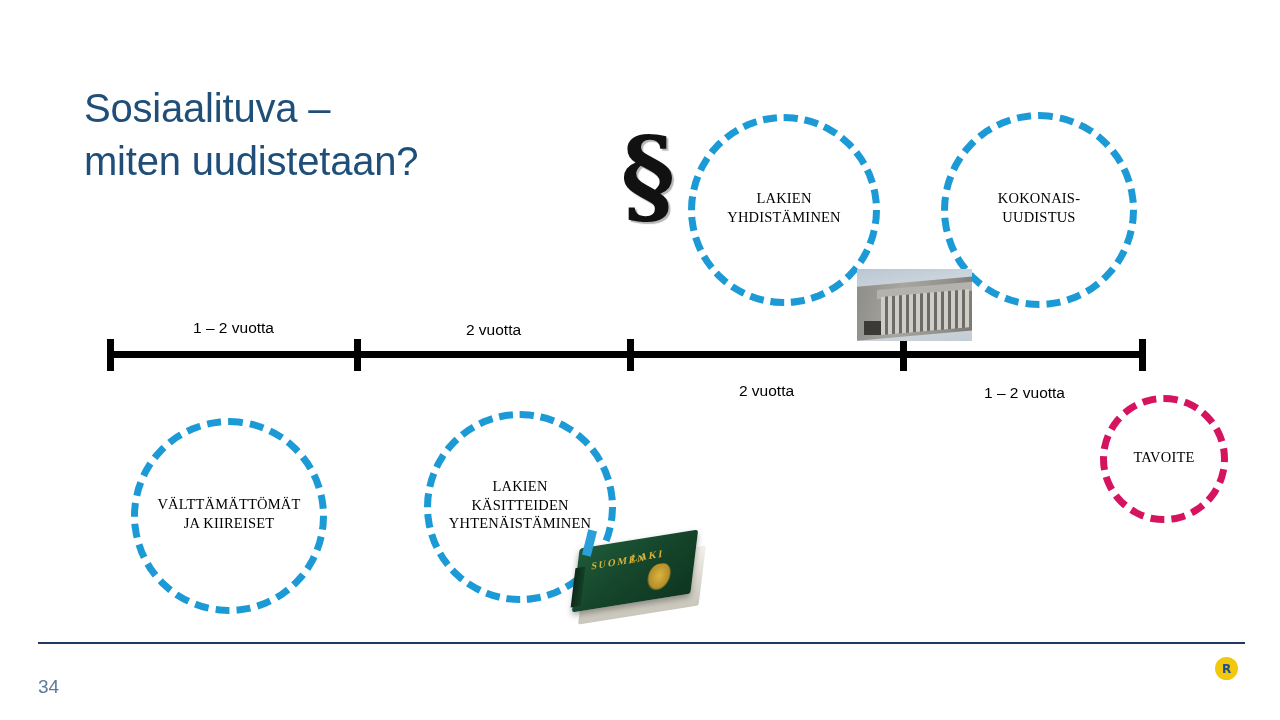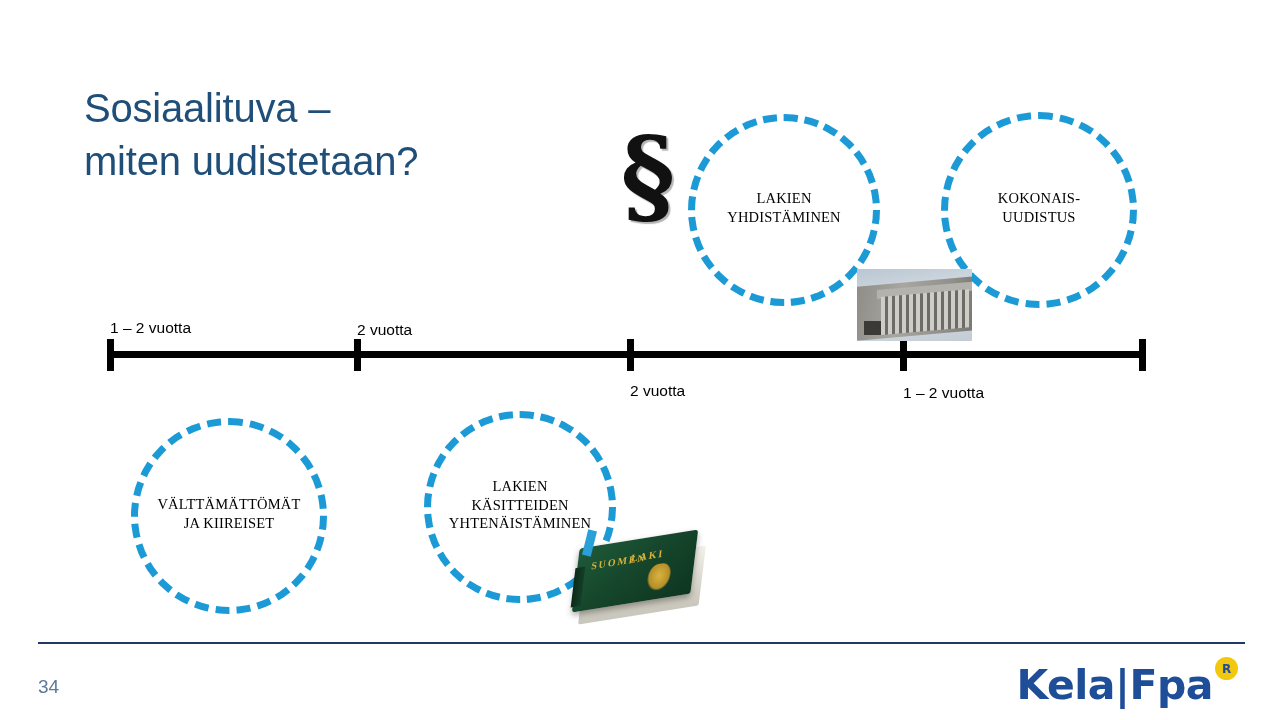--- a/index.html
+++ b/index.html
@@ -47,20 +47,21 @@
     width: 7px;
     height: 32px;
     background: #000000;
     top: 311px;
   }
   .seg-label {
     position: absolute;
     font-size: 15.5px;
     color: #000000;
     white-space: nowrap;
+    text-align: center;
   }
 
   
   .circle {
     position: absolute;
     border-radius: 50%;
     box-sizing: border-box;
     display: flex;
     align-items: center;
     justify-content: center;
@@ -296,20 +297,23 @@
     <div class="circle-label">KOKONAIS-
 UUDISTUS</div>
   </div>
 
   <div class="circle blue" style="left:424px; top:383px; width:192px; height:192px;">
     <div class="circle-label">LAKIEN
 KÄSITTEIDEN
 YHTENÄISTÄMINEN</div>
   </div>
 
+  <div class="circle pink" style="left:1100px; top:367px; width:128px; height:128px;">
+    <div class="circle-label">TAVOITE</div>
+  </div>
 
   <div id="building-reflection"></div>
   <div id="building">
     <div class="sky"></div>
     <div class="mass"></div>
     <div class="entabl"></div>
     <div class="colonnade"></div>
     <div class="door"></div>
   </div>
 
@@ -320,19 +324,18 @@
     <div class="crest"></div>
     <div class="title-a">SUOMEN</div>
     <div class="title-b">LAKI</div>
     <div class="bookmark"></div>
   </div>
 
   <div id="footer-rule"></div>
   <div id="page-number">34</div>
 
   <div id="logo">
-    <div class="word">Kela|Fpa</div>
     <div class="badge">
       <span>R</span>
     </div>
   </div>
 
 </div>
 
 </body></html>

